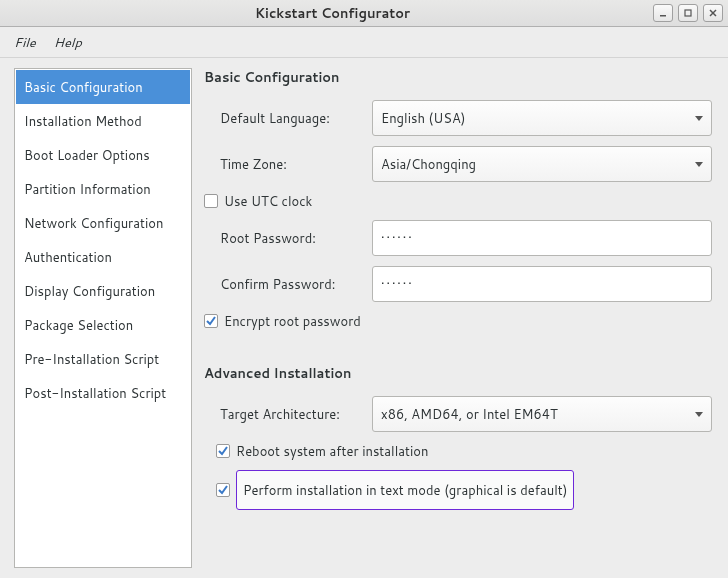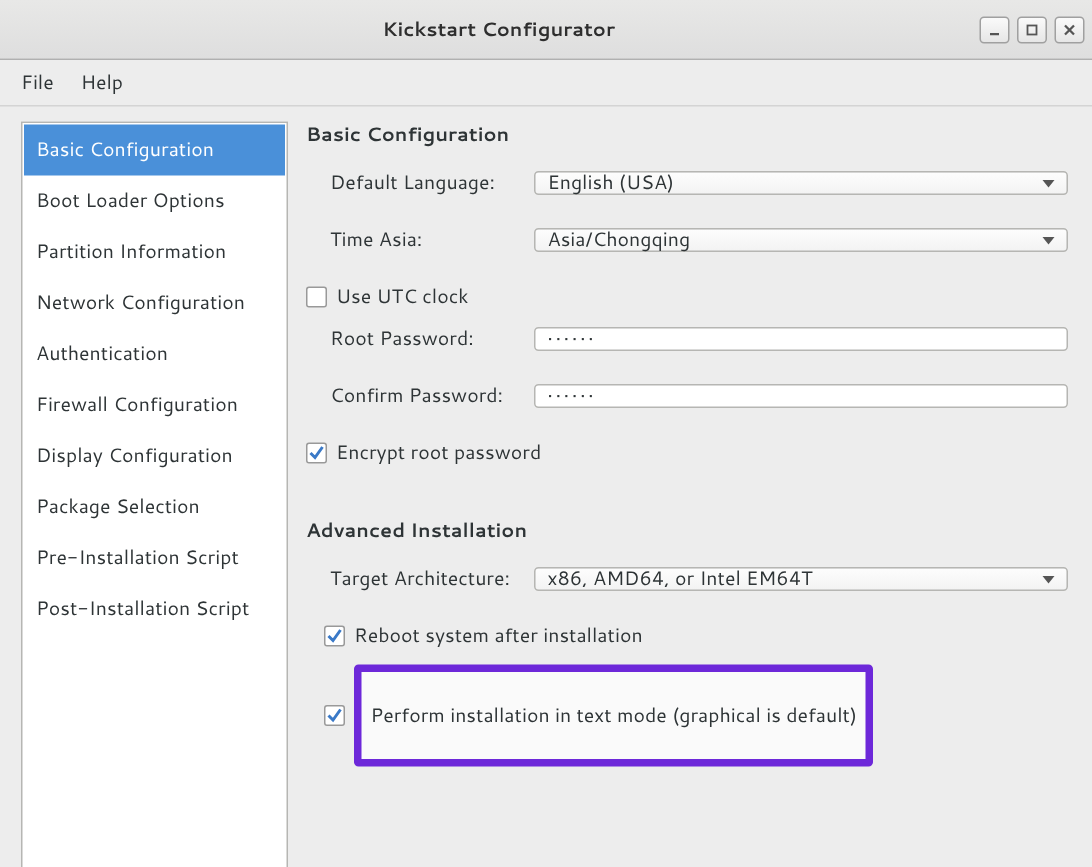--- a/index.html
+++ b/index.html
@@ -8,21 +8,21 @@
       font-size: 13px;
       color: #2e3436;
       background: #ededed;
       width: 728px;
       height: 578px;
       overflow: hidden;
     }
     .titlebar {
       display: flex;
       align-items: center;
-      height: 40px;
+      height: 27px;
       background: linear-gradient(#e8e8e7, #dedede);
       border-bottom: 1px solid #b0b0b0;
       padding-left: 12px;
     }
     .titlebar-title {
       flex: 1;
       text-align: center;
       font-weight: bold;
       color: #2e2e2e;
     }
@@ -47,20 +47,21 @@
     .menubar {
       display: flex;
       gap: 18px;
       padding: 6px 14px;
       background: #ededed;
       border-bottom: 1px solid #d4d4d4;
     }
     .menu-item {
       cursor: pointer;
       color: #2e3436;
+      font-style: italic;
     }
     .body-layout {
       display: flex;
       height: calc(100% - 26px - 32px);
       padding: 10px 14px 10px 14px;
       gap: 10px;
     }
     .sidebar {
       width: 178px;
       background: #fff;
@@ -83,32 +84,32 @@
       padding: 0 2px;
     }
     .section-title {
       font-weight: bold;
       margin-bottom: 14px;
       color: #2e3436;
     }
     .form-row {
       display: flex;
       align-items: center;
-      margin-bottom: 20px;
-      gap: 4px;
+      margin-bottom: 10px;
+      gap: 20px;
     }
     .form-row.indent { margin-left: 8px; }
     .form-label {
       width: 140px;
       padding-left: 8px;
       color: #2e3436;
     }
     .select-wrap, .text-input {
       flex: 1;
-      height: 16px;
+      height: 36px;
       background: linear-gradient(#fdfdfd, #f3f3f3);
       border: 1px solid #b6b6b3;
       border-radius: 3px;
       display: flex;
       align-items: center;
       padding: 0 8px;
       position: relative;
     }
     .select-value {
       flex: 1;
@@ -149,23 +150,23 @@
       align-items: center;
       justify-content: center;
     }
     .check-box.checked {
       background: #fff;
     }
     .check-box.checked svg { display: block; }
     .check-box svg { display: none; width: 12px; height: 12px; }
     .section-spacer { height: 24px; }
     .boxed-label {
-      border: 5px solid #6d28d9;
+      border: 1px solid #6d28d9;
       border-radius: 3px;
-      padding: 20px 6px;
+      padding: 10px 6px;
       background: #fafafa;
     }
   </style>
 </head>
 <body>
 
 <div class="titlebar">
   <div class="titlebar-title">Kickstart Configurator</div>
   <div class="window-controls">
     <div class="win-btn">
@@ -189,46 +190,46 @@
 
 <div class="menubar">
   <span class="menu-item">File</span>
   <span class="menu-item">Help</span>
 </div>
 
 <div class="body-layout">
 
   <div class="sidebar">
     <div class="sidebar-item selected"><span>Basic Configuration</span></div>
+    <div class="sidebar-item"><span>Installation Method</span></div>
     <div class="sidebar-item"><span>Boot Loader Options</span></div>
     <div class="sidebar-item"><span>Partition Information</span></div>
     <div class="sidebar-item"><span>Network Configuration</span></div>
     <div class="sidebar-item"><span>Authentication</span></div>
-    <div class="sidebar-item"><span>Firewall Configuration</span></div>
     <div class="sidebar-item"><span>Display Configuration</span></div>
     <div class="sidebar-item"><span>Package Selection</span></div>
     <div class="sidebar-item"><span>Pre-Installation Script</span></div>
     <div class="sidebar-item"><span>Post-Installation Script</span></div>
   </div>
 
   <div class="content">
 
     <div class="section-title">Basic Configuration</div>
 
     <div class="form-row indent">
       <div class="form-label">Default Language:</div>
       <div class="select-wrap">
         <span class="select-value">English (USA)</span>
         <span class="chevron"></span>
       </div>
     </div>
 
 
     <div class="form-row indent">
-      <div class="form-label">Time Asia:</div>
+      <div class="form-label">Time Zone:</div>
       <div class="select-wrap">
         <span class="select-value">Asia/Chongqing</span>
         <span class="chevron"></span>
       </div>
     </div>
 
     <div class="check-row">
       <div class="check-box">
         
       </div>

